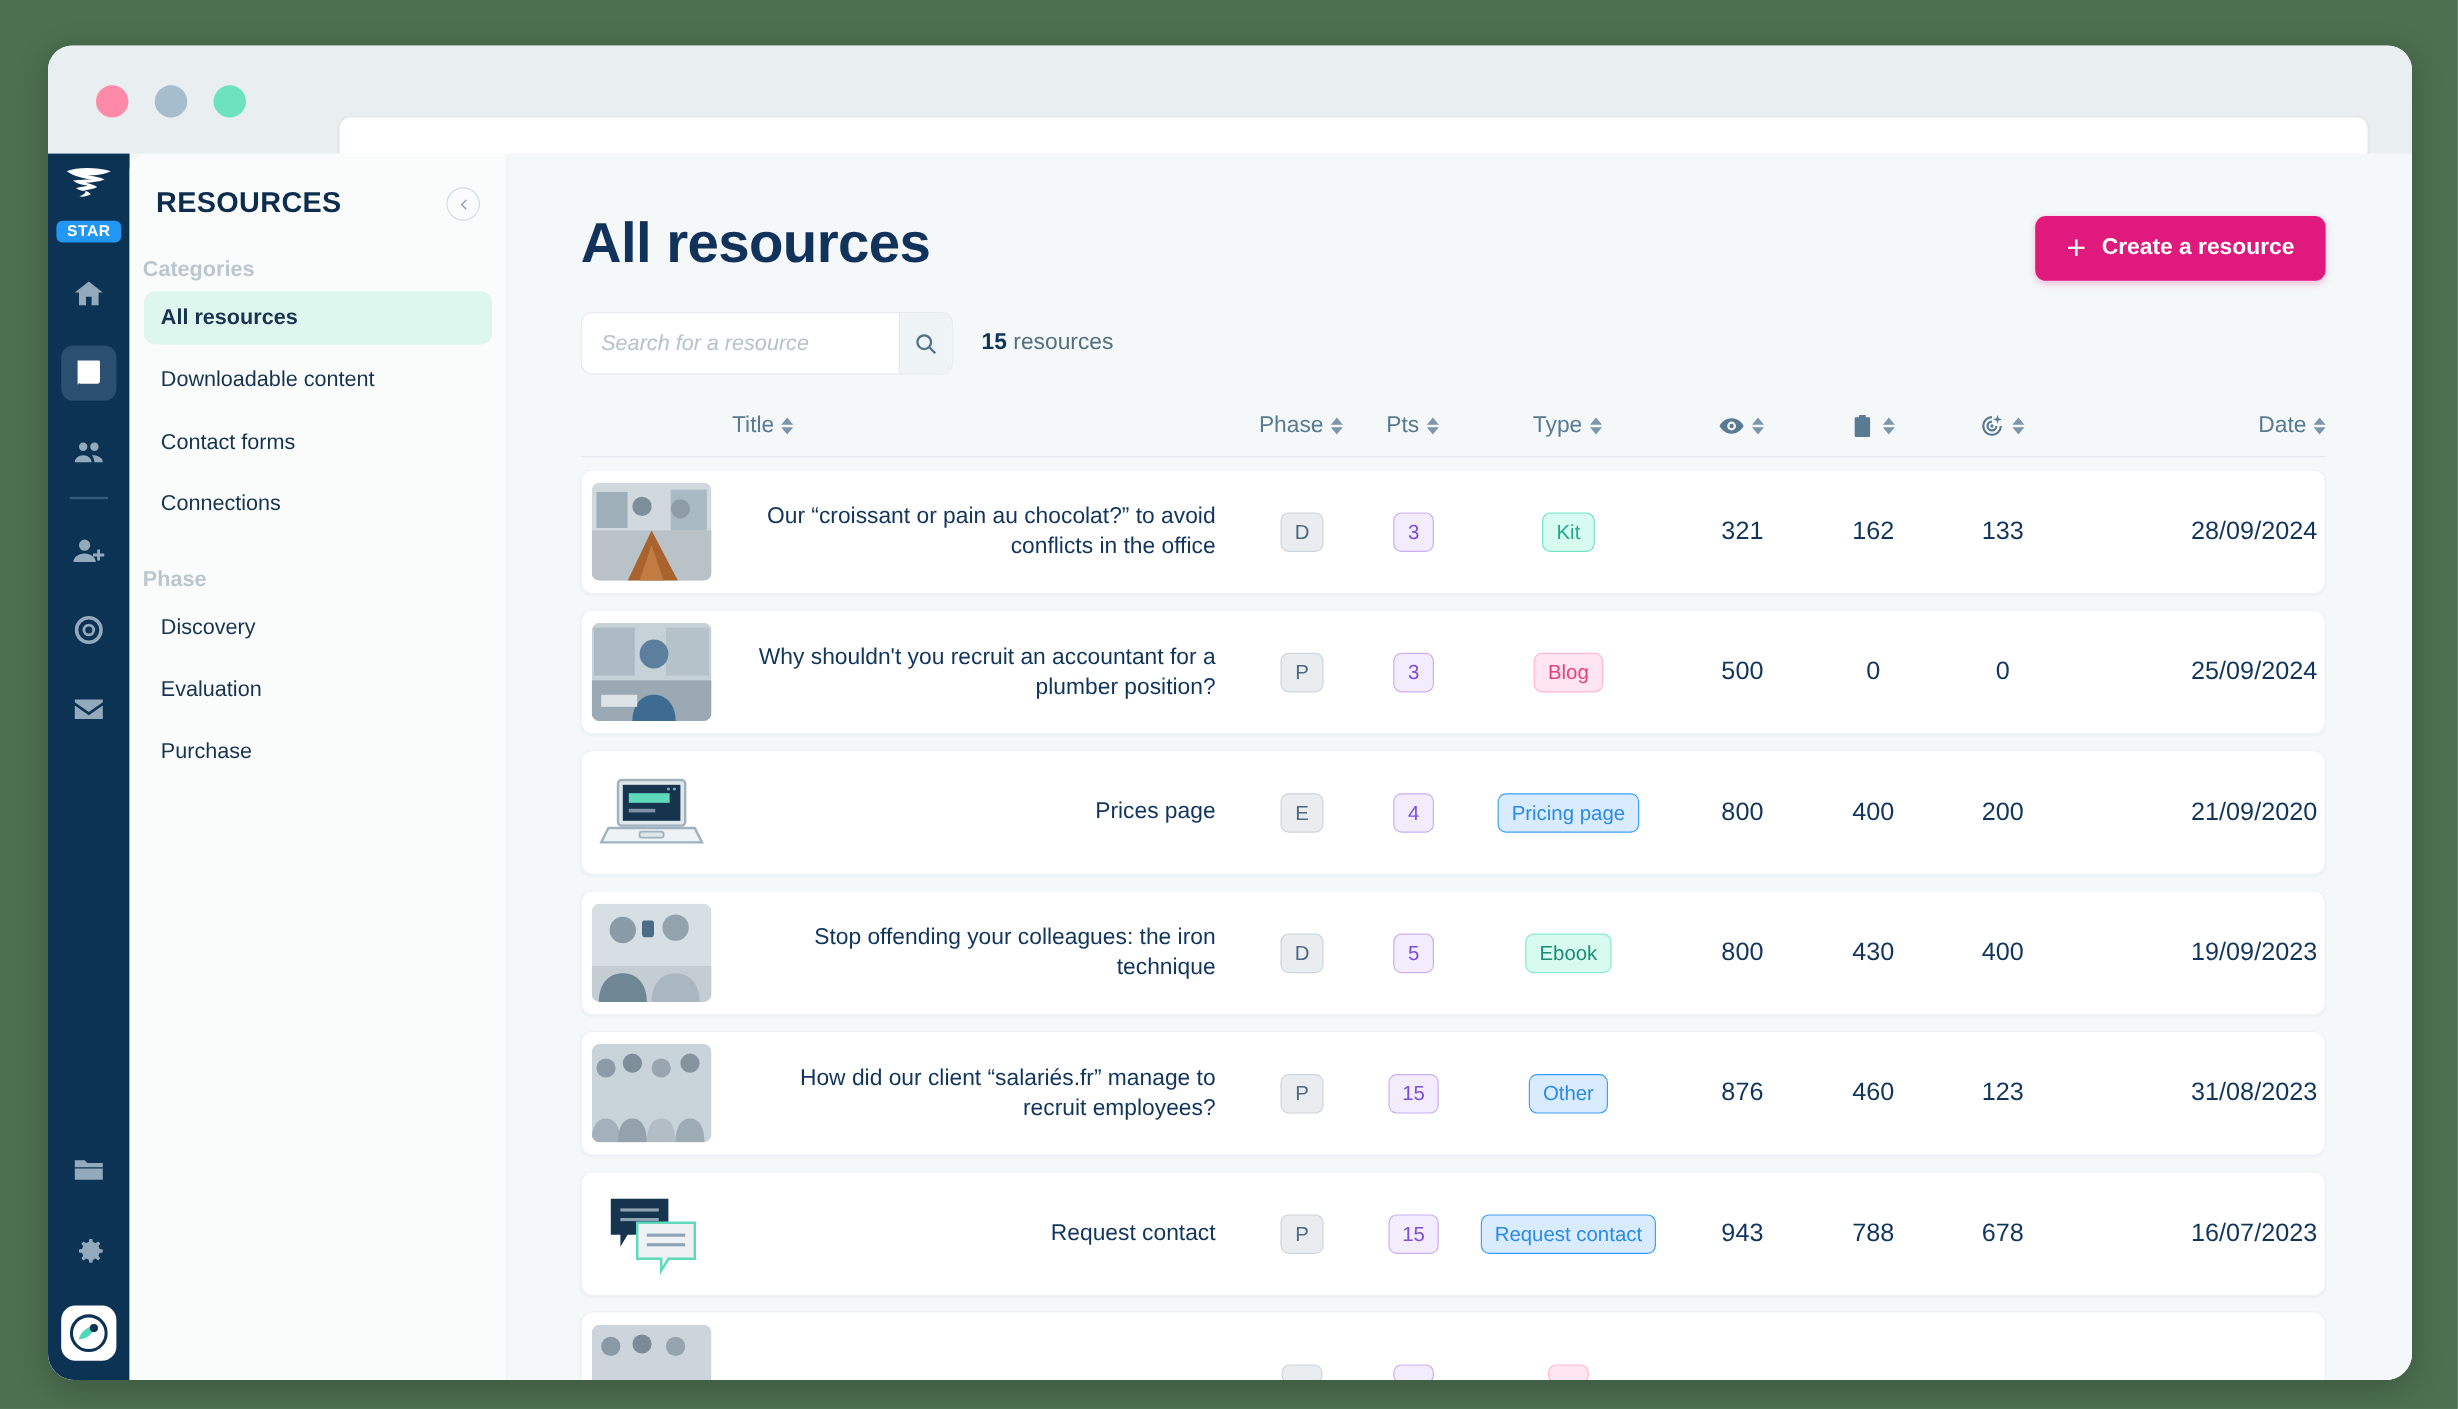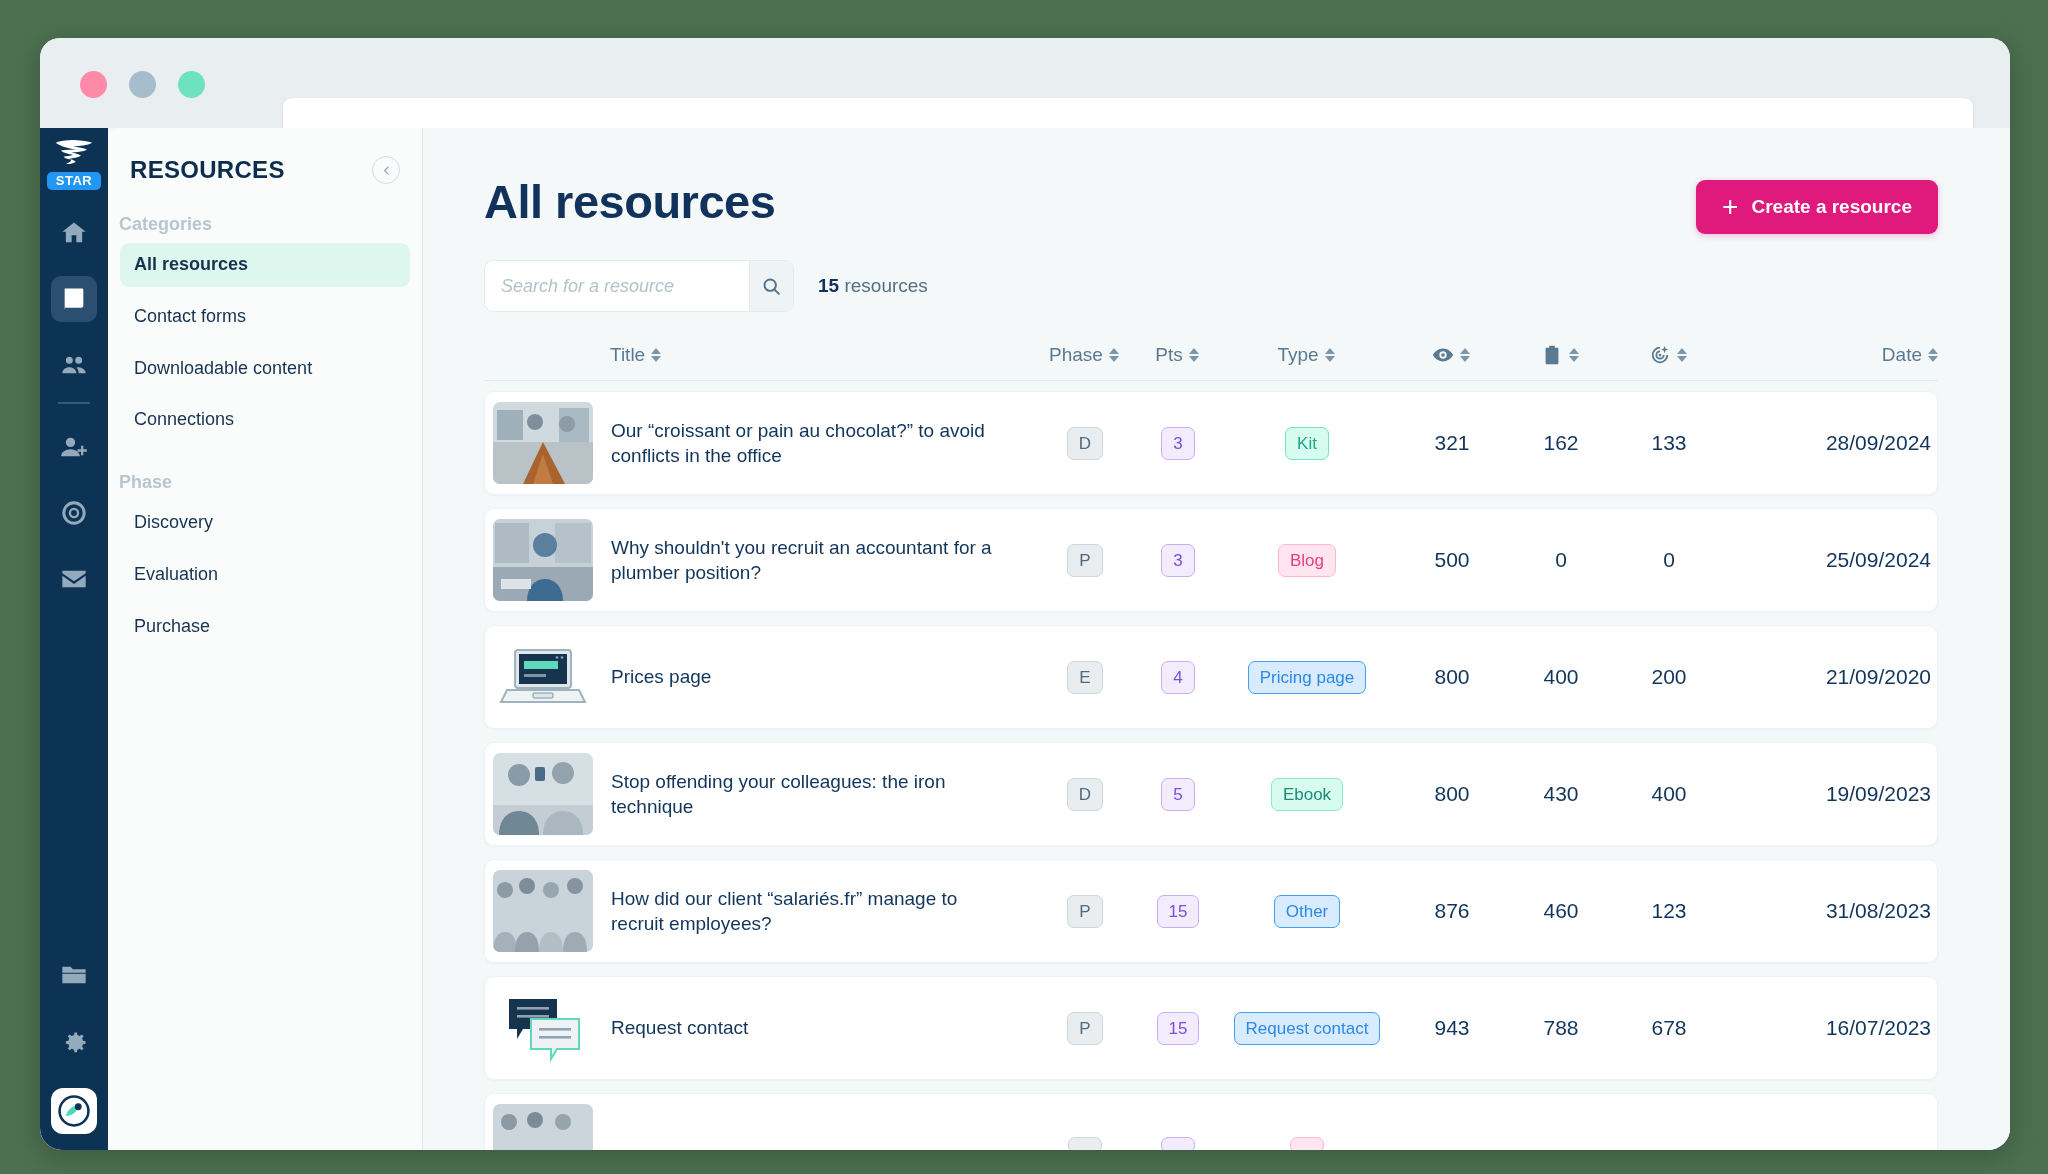--- a/index.html
+++ b/index.html
@@ -46,21 +46,21 @@
     background: #f4f8f9;
   }
 
   
   .rail {
     position: absolute; left: 0; top: 0;
     width: 68px; height: 100%;
     background: #0d3354;
     display: flex; flex-direction: column; align-items: center;
   }
-  .rail-logo { margin-top: 10px; display:flex; flex-direction:column; align-items:center; }
+  .rail-logo { margin-top: 10px; display:flex; flex-direction:column; align-items:center;gap:12px; }
   .logo-mark { width: 42px; height: 32px; display:block; }
   .star-badge {
     margin-top: 2px;
     background: #2196f3; color: #fff;
     font-size: 13px; font-weight: bold; letter-spacing: .5px;
     padding: 1px 9px 2px; border-radius: 5px;
     font-family: "Liberation Sans", sans-serif;
   }
   .rail-item {
     width: 46px; height: 46px; margin-top: 20px;
@@ -186,20 +186,21 @@
   .c-goals { width: 108px; flex: 0 0 108px; display:flex; justify-content:center; }
   .c-date  { width: 160px; flex: 1 1 auto;  display:flex; justify-content:flex-end; }
 
   .tbl-body { margin-top: 10px; }
   .row {
     display: flex; align-items: center;
     background: #fff; border: 1px solid #eef3f5;
     border-radius: 10px; margin-bottom: 13px;
     min-height: 102px; padding: 10px 0;
     box-shadow: 0 1px 2px rgba(30,60,90,0.04);
+    text-align: right;
   }
   .thumb {
     width: 100px; height: 82px; margin-left: 8px;
     border-radius: 7px; overflow: hidden;
     display: flex; align-items: center; justify-content: center;
   }
   .thumb svg { width: 100%; height: 100%; display: block; }
   .row-title {
     font-size: 19px; color: #12355c; line-height: 1.32;
     padding-right: 18px;
@@ -306,22 +307,22 @@
         <span class="nav-title">RESOURCES</span>
         <span class="collapse-btn">
           <svg viewBox="0 0 24 24">
               <path d="M15 4l-8 8 8 8 1.6-1.6L10.2 12l6.4-6.4z"></path>
             </svg>
         </span>
       </div>
 
       <div class="nav-group-label">Categories</div>
       <div class="nav-item active">All resources</div>
+      <div class="nav-item">Downloadable content</div>
       <div class="nav-item">Contact forms</div>
-      <div class="nav-item">Downloadable content</div>
       <div class="nav-item">Connections</div>
 
       <div class="nav-group-label">Phase</div>
       <div class="nav-item">Discovery</div>
       <div class="nav-item">Evaluation</div>
       <div class="nav-item">Purchase</div>
     </div>
 
     <div class="main">
 

